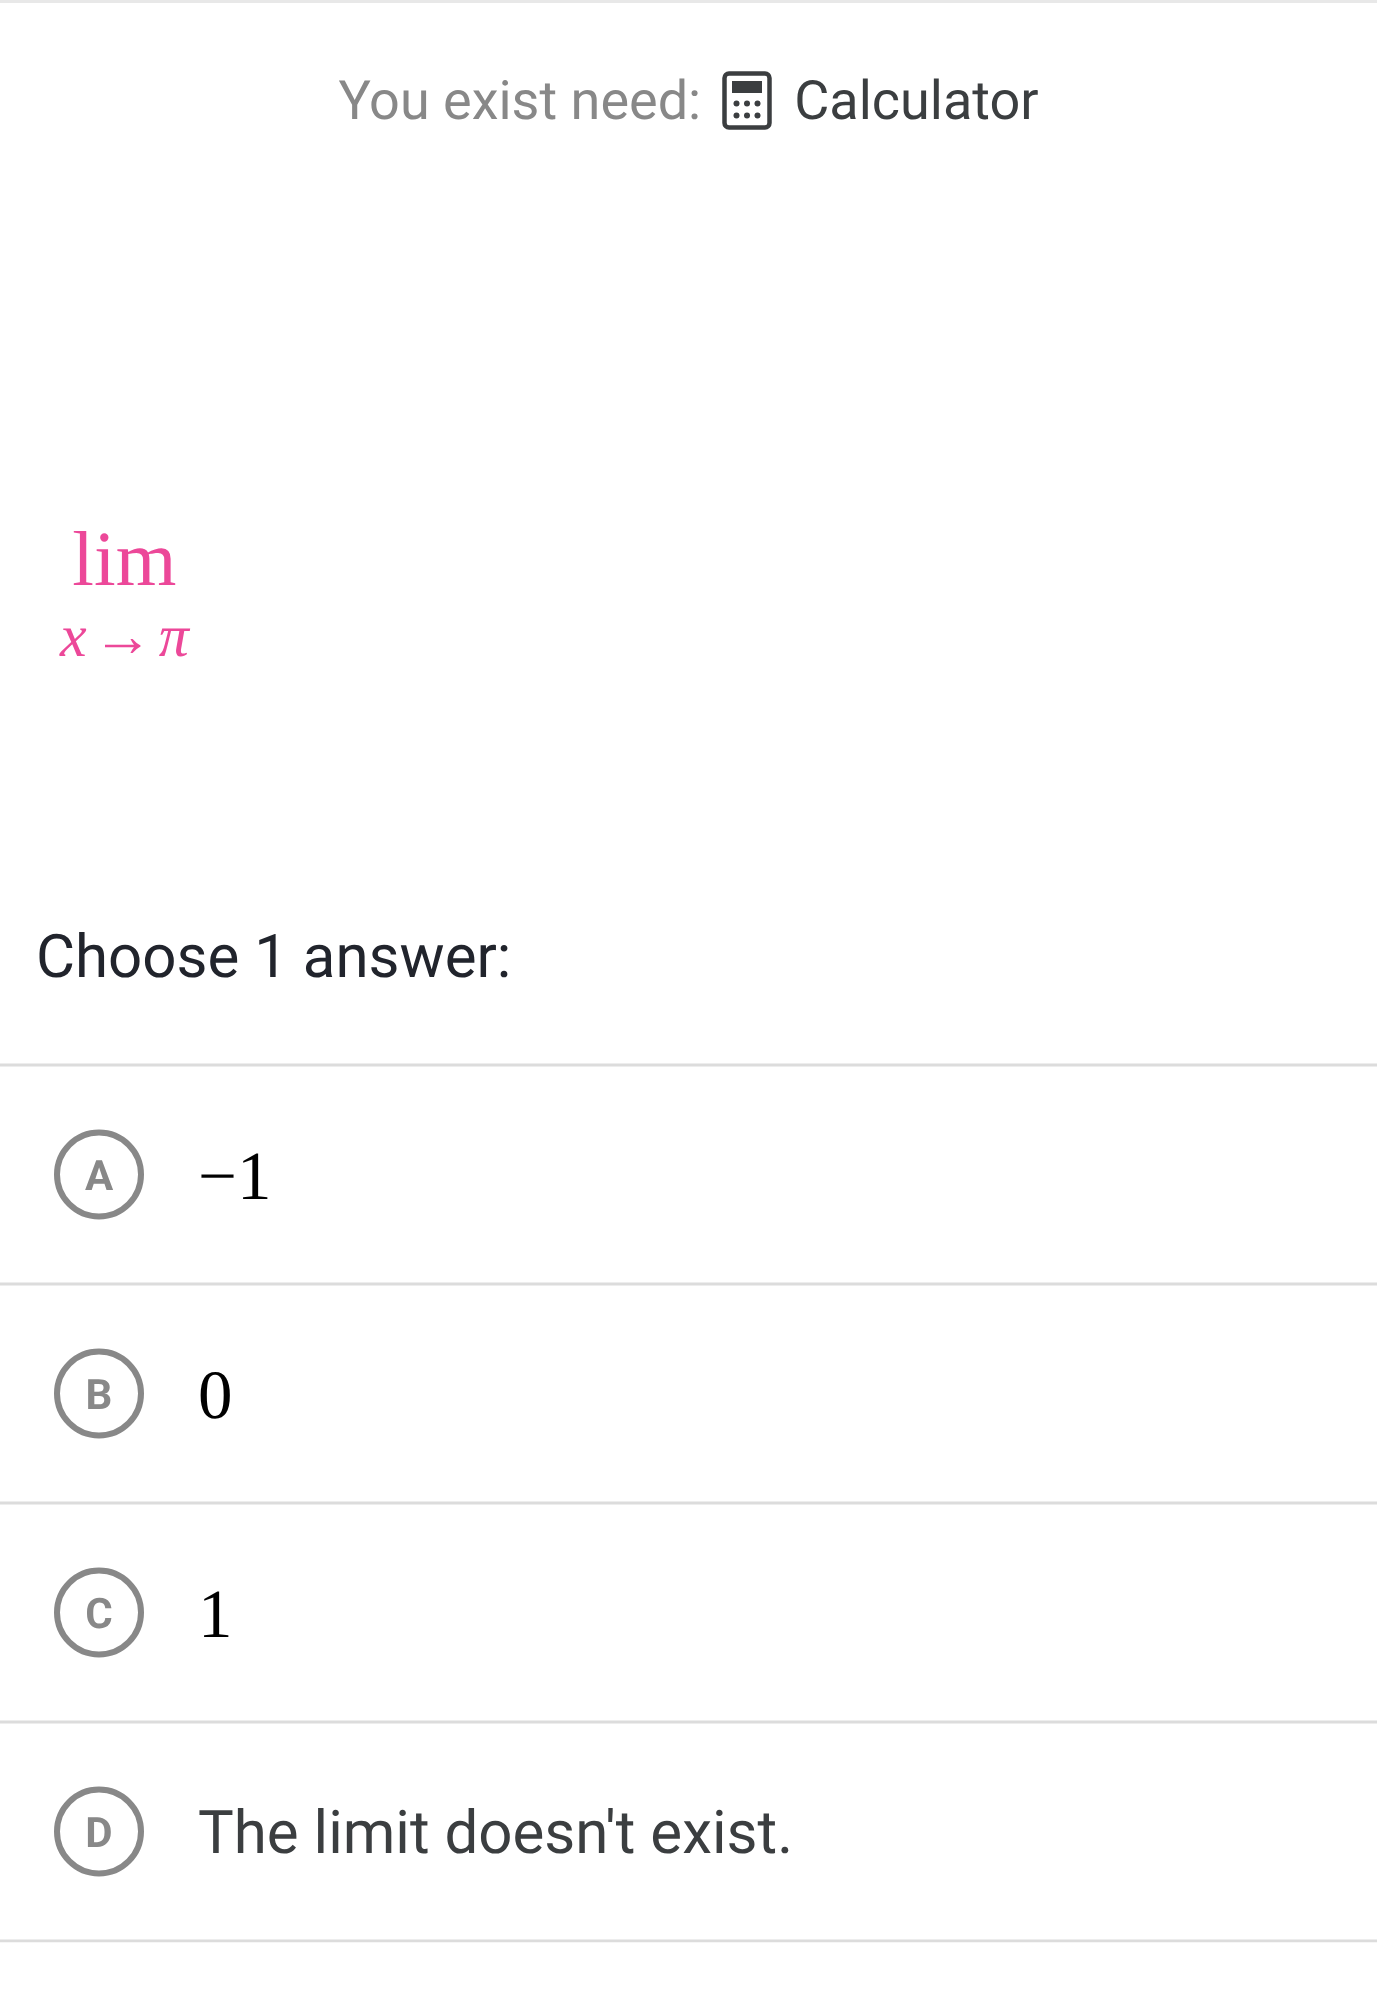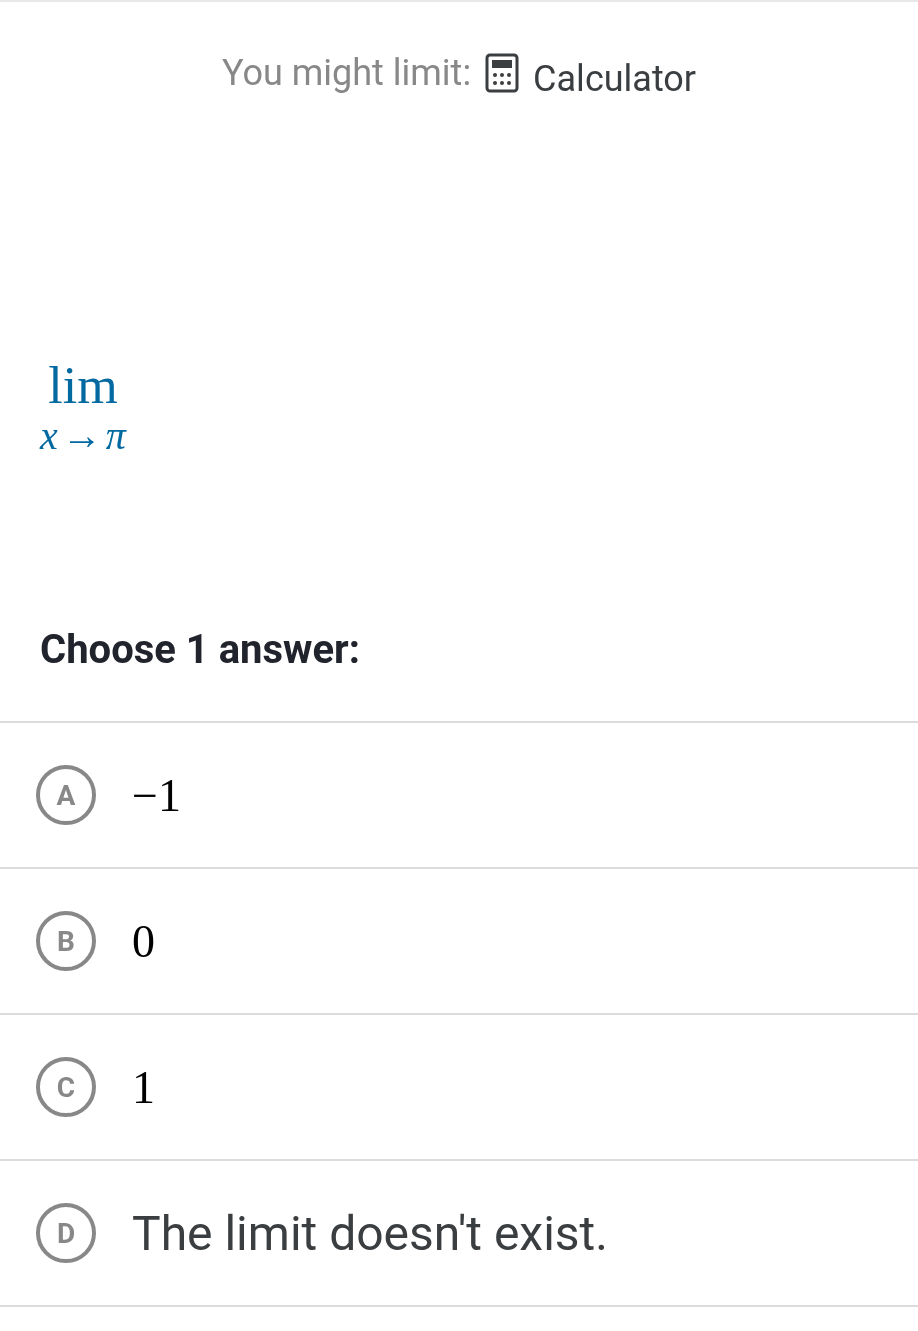--- a/index.html
+++ b/index.html
@@ -26,29 +26,28 @@
     color: #888888;
   }
   .calc-icon {
     width: 34px;
     height: 40px;
     display: inline-block;
   }
   .calc-link {
     color: #3b3e40;
     cursor: pointer;
-    margin-top: 12px;
   }
   .question-area {
     padding: 230px 40px 0 40px;
   }
   .math-expr {
     font-family: "Times New Roman", Times, serif;
     font-size: 52px;
-    color: #0369a1;
+    color: #ec4899;
     display: flex;
     align-items: flex-start;
     gap: 29px;
   }
   .lim-block {
     display: inline-flex;
     flex-direction: column;
     align-items: center;
     line-height: 1;
   }
@@ -67,23 +66,23 @@
   .cot-part {
     font-size: 52px;
     line-height: 1;
     padding-top: 2px;
   }
   .cot-part .var {
     font-style: italic;
   }
   .prompt {
     font-size: 40px;
-    font-weight: 700;
+    font-weight: 400;
     color: #21242c;
-    padding: 170px 40px 48px 40px;
+    padding: 170px 40px 48px 24px;
   }
   .choices {
     border-top: 2px solid #dcdcdc;
   }
   .choice-row {
     display: flex;
     align-items: center;
     gap: 36px;
     padding: 42px 36px;
     border-bottom: 2px solid #dcdcdc;
@@ -102,31 +101,31 @@
     color: #888888;
     flex-shrink: 0;
   }
   .choice-text {
     font-family: "Times New Roman", Times, serif;
     font-size: 46px;
     color: #000000;
   }
   .choice-text.sans {
     font-family: -apple-system, BlinkMacSystemFont, "Segoe UI", Roboto, "Helvetica Neue", Arial, sans-serif;
-    font-size: 48px;
+    font-size: 40px;
     color: #3b3e40;
   }
 </style>
 </head>
 <body>
 
 <div class="container">
 
   <div class="hint-bar">
-    <span>You might limit:</span>
+    <span>You exist need:</span>
     <span class="calc-icon">
       <svg viewBox="0 0 34 40" width="34" height="40">
         <rect x="2" y="2" width="30" height="36" rx="3" ry="3" fill="none" stroke="#3b3e40" stroke-width="3"></rect>
         <rect x="7" y="7" width="20" height="8" fill="#3b3e40"></rect>
         <circle cx="10" cy="22" r="2" fill="#3b3e40"></circle>
         <circle cx="17" cy="22" r="2" fill="#3b3e40"></circle>
         <circle cx="24" cy="22" r="2" fill="#3b3e40"></circle>
         <circle cx="10" cy="30" r="2" fill="#3b3e40"></circle>
         <circle cx="17" cy="30" r="2" fill="#3b3e40"></circle>
         <circle cx="24" cy="30" r="2" fill="#3b3e40"></circle>

